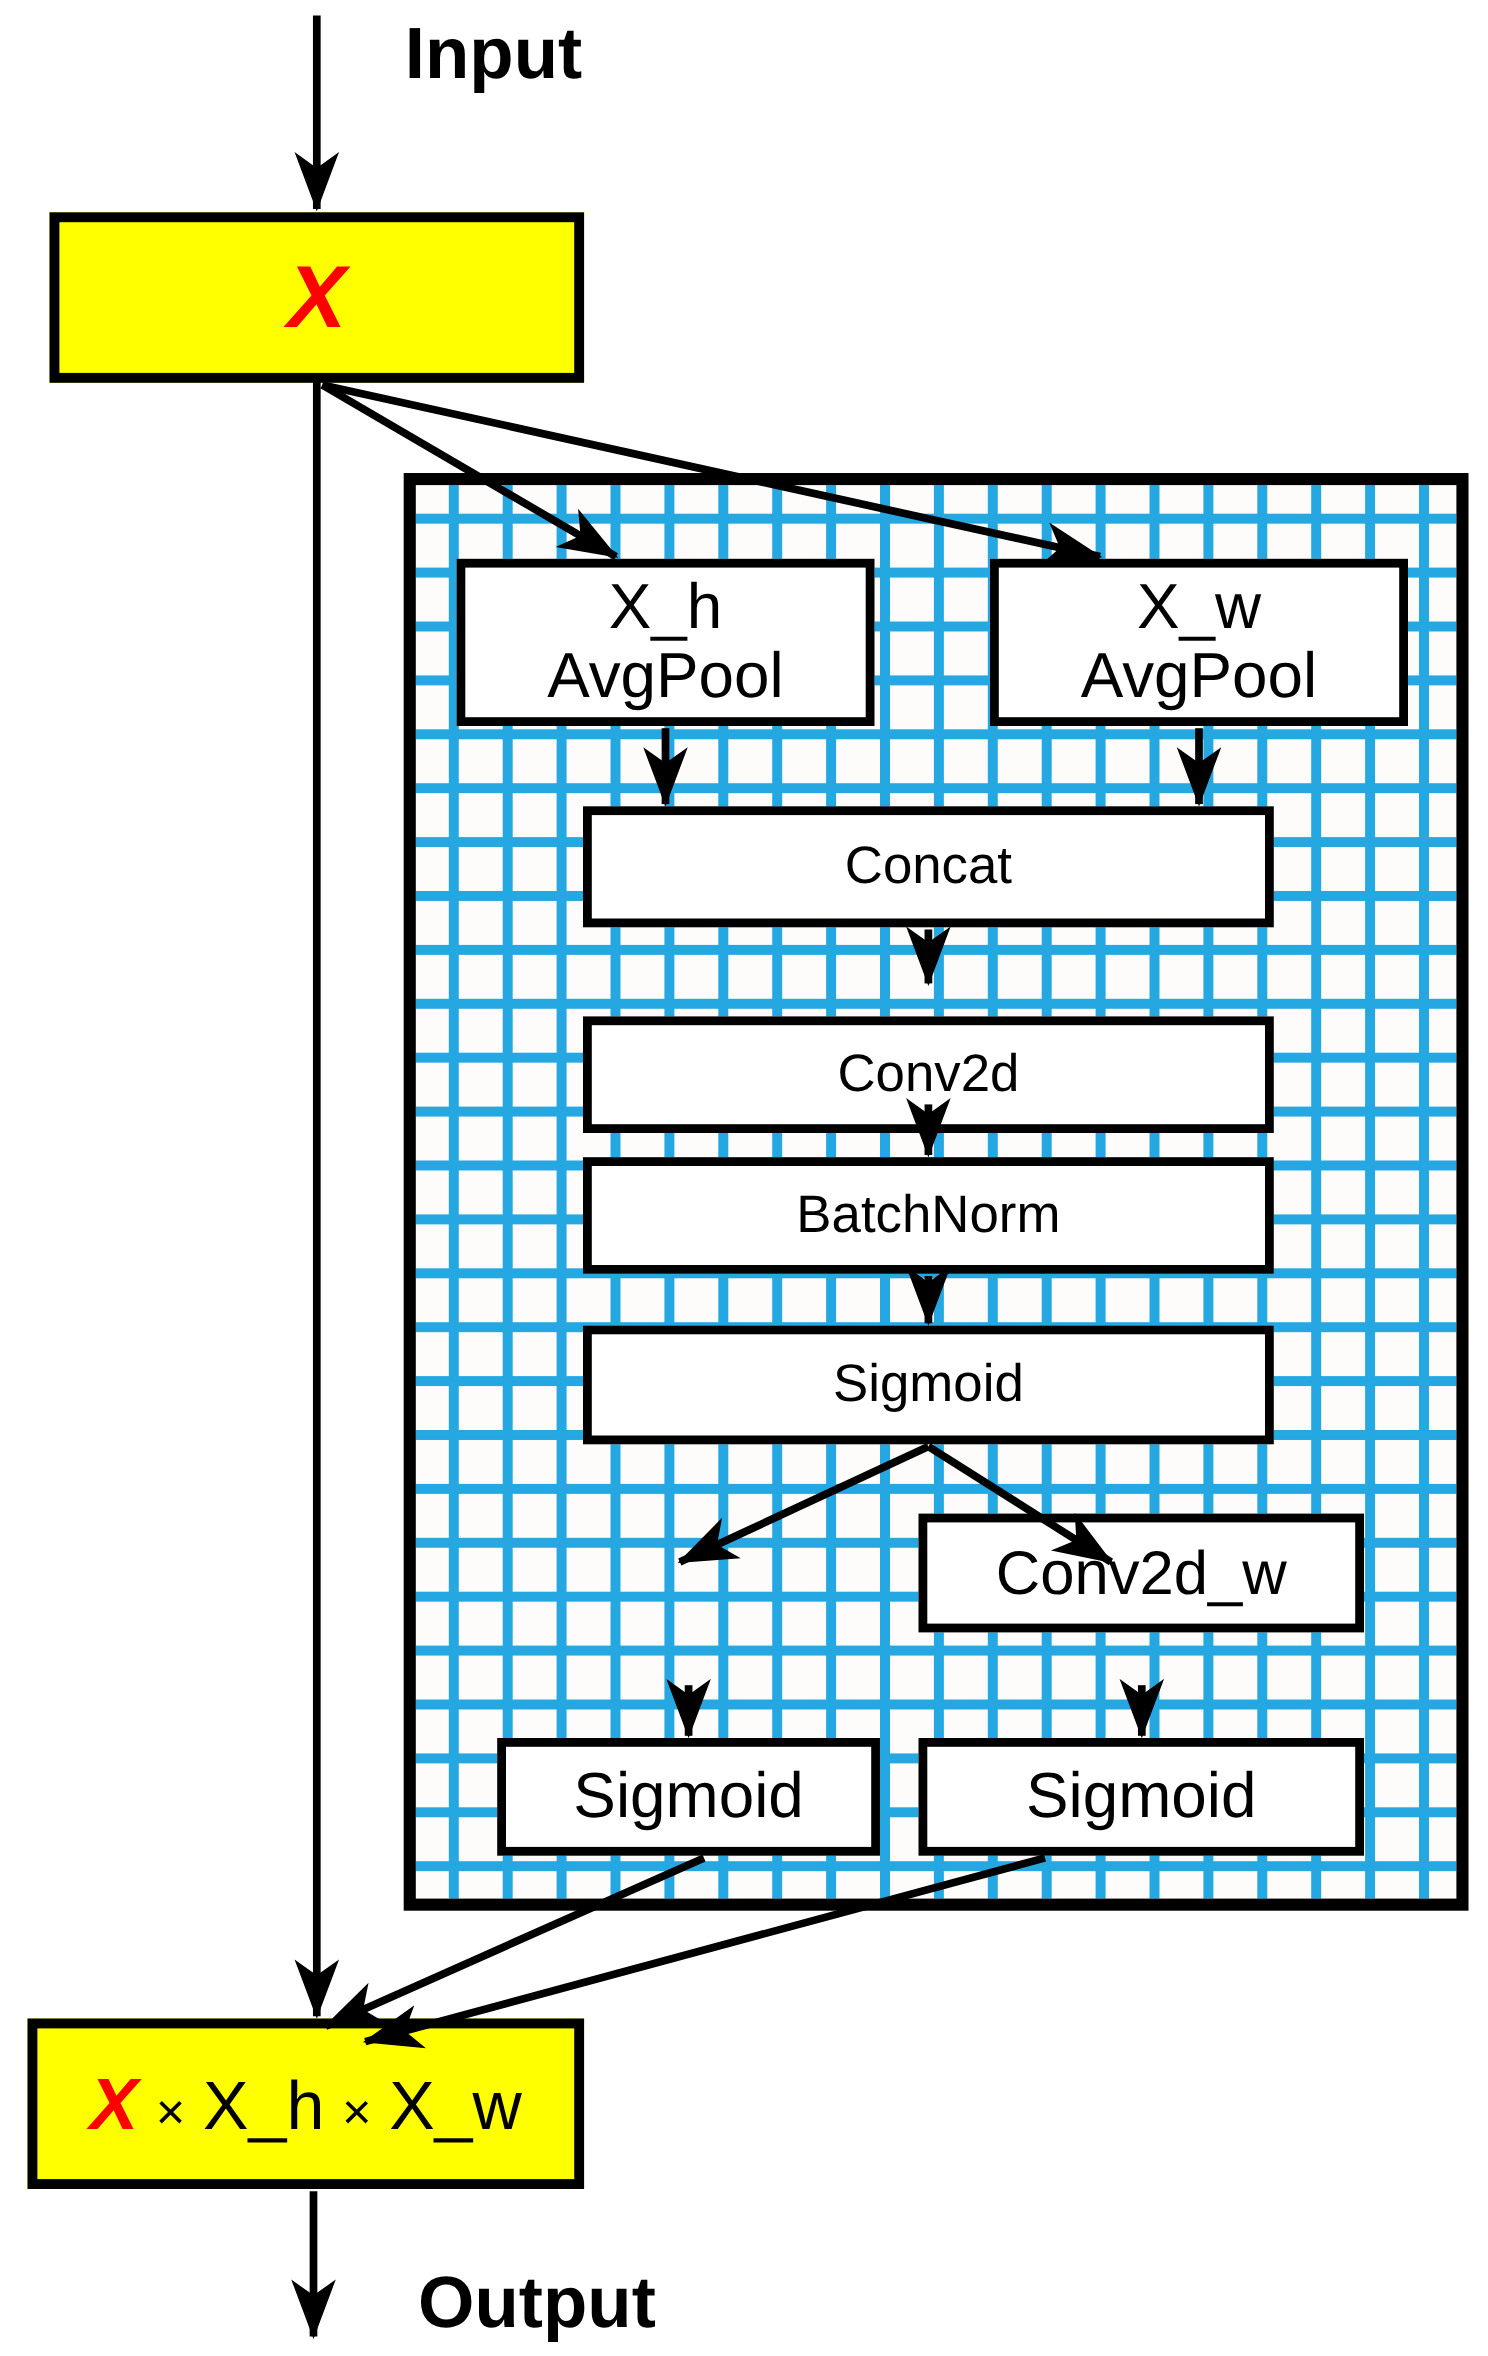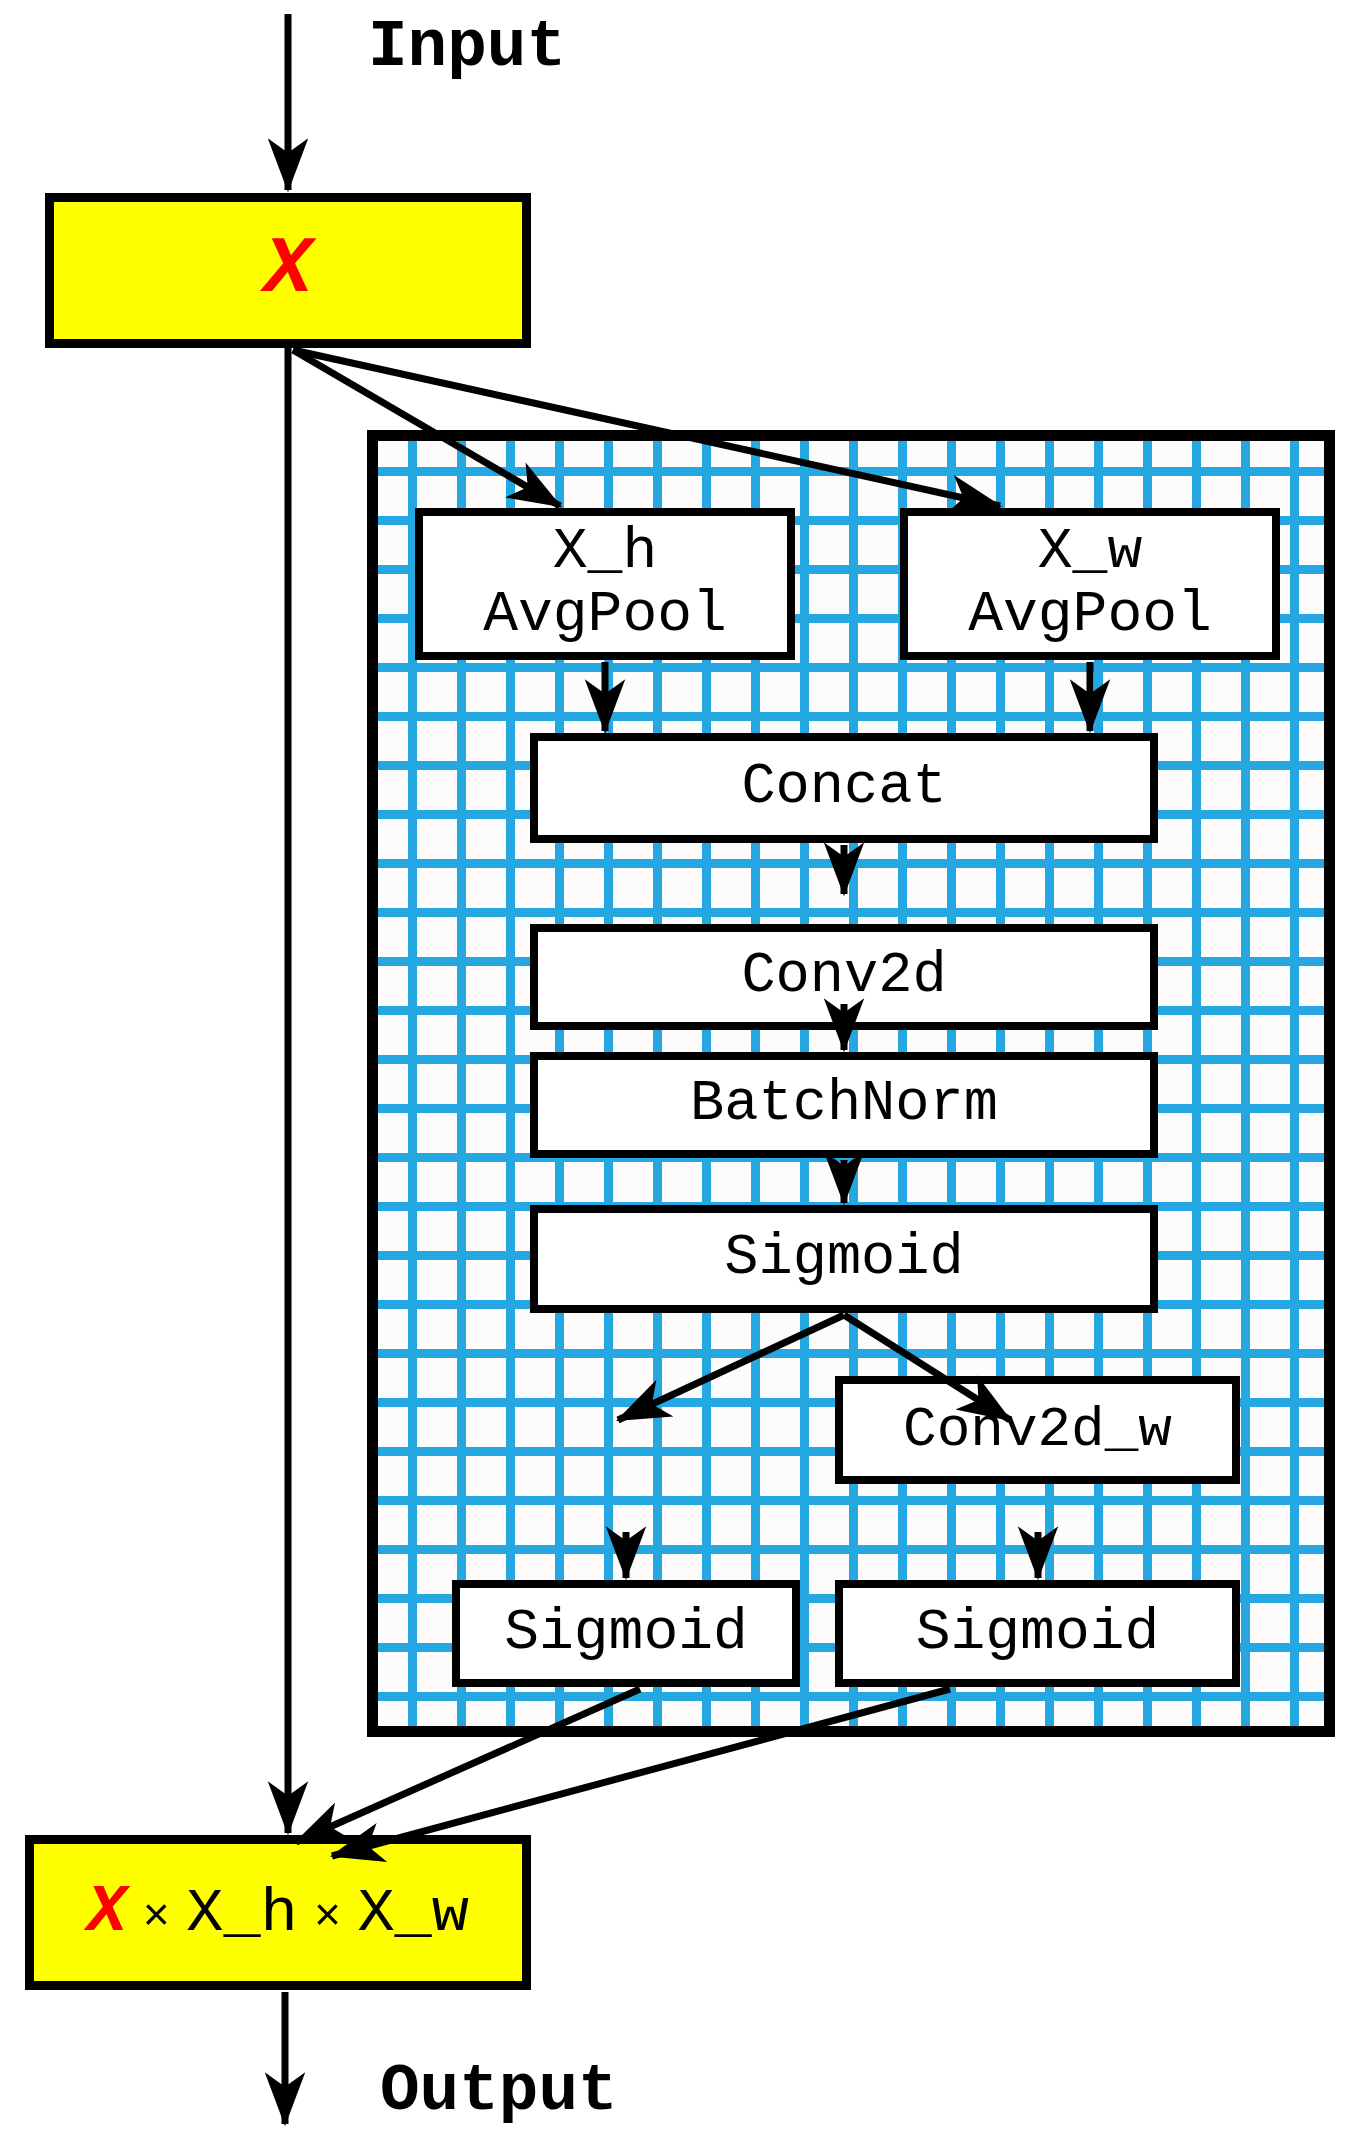--- a/index.html
+++ b/index.html
@@ -7,21 +7,21 @@
     --red:#fe0000;
     --grid:#25a8e2;
     --ink:#000000;
     --boxfill:#ffffff;
   }
   html,body{margin:0;padding:0;background:#ffffff;}
   #canvas{
     position:relative;
     width:1353px;height:2142px;
     background:#ffffff;
-    font-family:Liberation Mono, monospace;
+    font-family:Liberation Sans, sans-serif;
     overflow:hidden;
   }
   .abs{position:absolute;box-sizing:border-box;}
   .flowlabel{
     font-weight:bold;
     font-size:66px;
     color:var(--ink);
     white-space:nowrap;
     z-index:4;
   }
@@ -39,21 +39,21 @@
   .node{
     background:var(--boxfill);
     border:8px solid var(--ink);
     display:flex;align-items:center;justify-content:center;
     text-align:center;
     color:var(--ink);
     z-index:2;
     line-height:1.08;
   }
   .node.yellow{background:var(--yellow);border-width:9px;}
-  .fs-mid{font-size:57px;align-items:center;}
+  .fs-mid{font-size:48px;align-items:center;}
   .fs-branch{font-size:58px;}
   .fs-split{font-size:56px;}
   .xletter{
     color:var(--red);
     font-weight:bold;
     font-style:italic;
     font-size:80px;
   }
   .formula{display:flex;align-items:baseline;gap:16px;white-space:nowrap;}
   .formula .fx{color:var(--red);font-weight:bold;font-style:italic;font-size:66px;}

